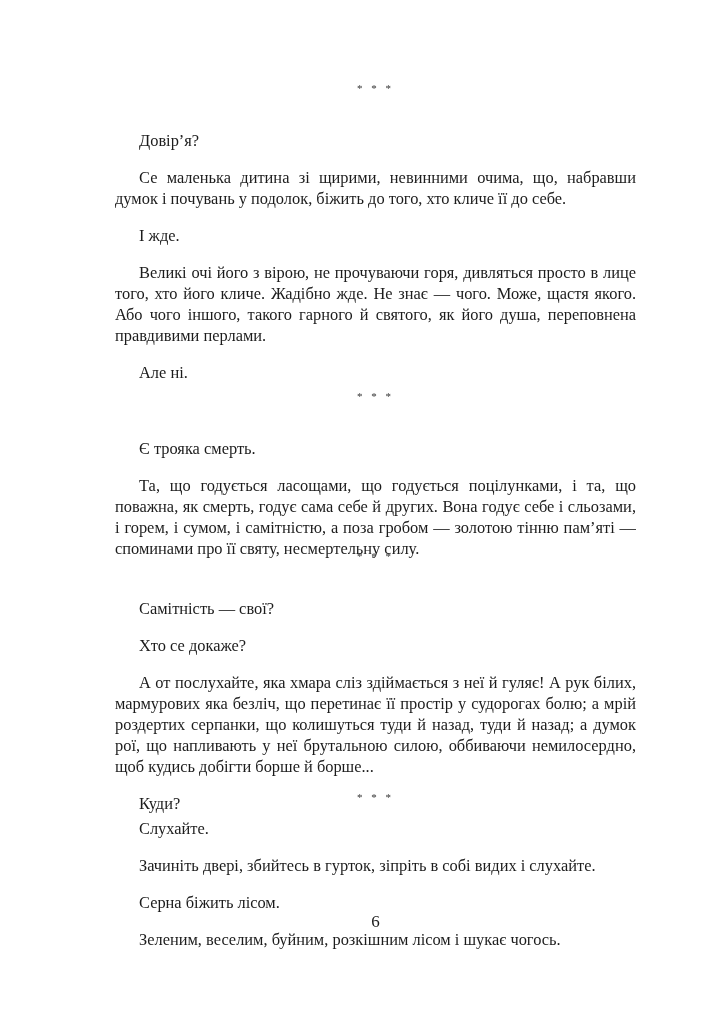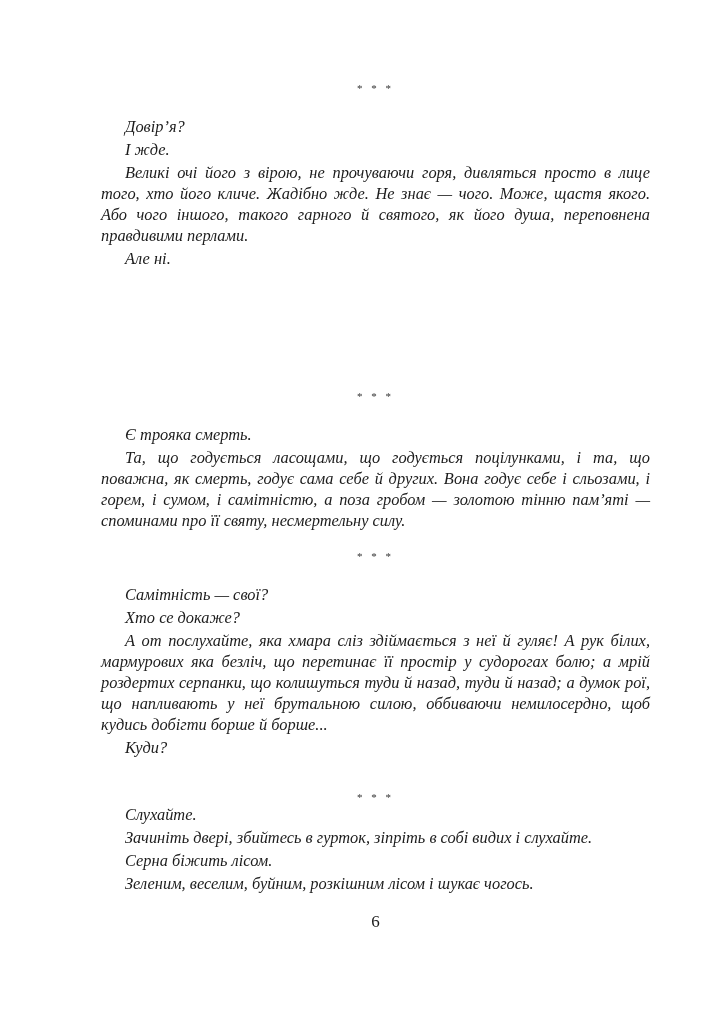--- a/index.html
+++ b/index.html
@@ -7,35 +7,36 @@
   .page {
     position: absolute; left: 99px; top: 0; width: 553px;
     font-family: "Liberation Serif", "DejaVu Serif", serif;
     font-size: 16.4px; line-height: 21px; color: #1c1c1c;
   }
   .sep {
     text-align: center; font-size: 11px; letter-spacing: 3px; color: #333;
     position: absolute; left: 0; width: 553px; line-height: 12px;
   }
   .section { position: absolute; left: 0; width: 553px; }
-  .p { margin: 2px; text-indent: 24px; text-align: justify; font-style: italic; }
+  .p { margin: 16px; text-indent: 24px; text-align: justify; }
   .p.ragged { text-align: left; }
   .pagenum {
     position: absolute; left: 0; width: 553px; top: 911px;
     text-align: center; font-size: 17px;
   }
 </style>
 </head>
 <body>
 
 <div class="page">
 
   <div class="sep" style="top:82px;">* * *</div>
   <div class="section" style="top:114px;">
     <p class="p">Довір’я?</p>
+    <p class="p">Се маленька дитина зі щирими, невинними очима, що, набравши думок і почувань у подолок, біжить до того, хто кличе її до себе.</p>
     <p class="p">І жде.</p>
     <p class="p">Великі очі його з вірою, не прочуваючи горя, дивляться просто в лице того, хто його кличе. Жадібно жде. Не знає — чого. Може, щастя якого. Або чого іншого, такого гарного й святого, як його душа, переповнена правдивими перлами.</p>
     <p class="p">Але ні.</p>
   </div>
 
   <div class="sep" style="top:390px;">* * *</div>
   <div class="section" style="top:422px;">
     <p class="p">Є трояка смерть.</p>
     <p class="p">Та, що годується ласощами, що годується поцілунками, і та, що поважна, як смерть, годує сама себе й других. Вона годує себе і сльозами, і горем, і сумом, і самітністю, а поза гробом — золотою тінню пам’яті — споминами про її святу, несмертельну силу.</p>
   </div>

